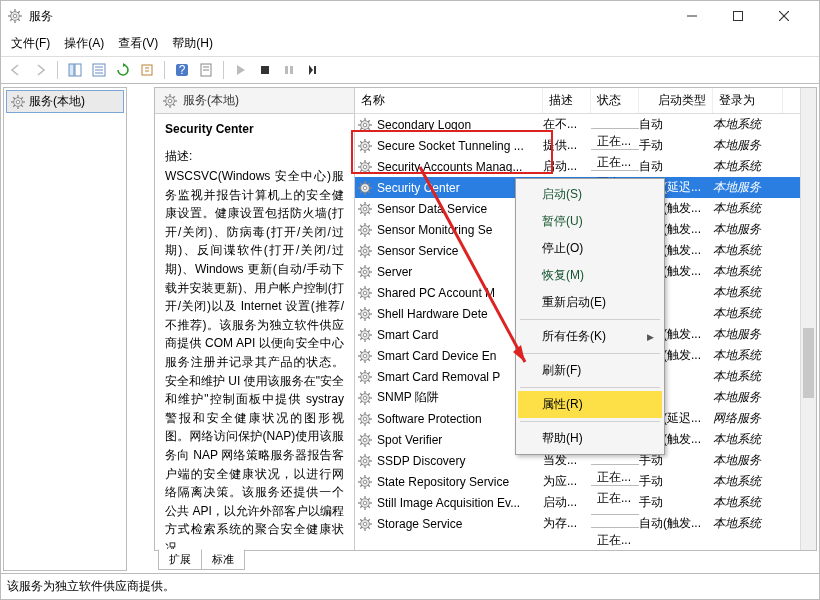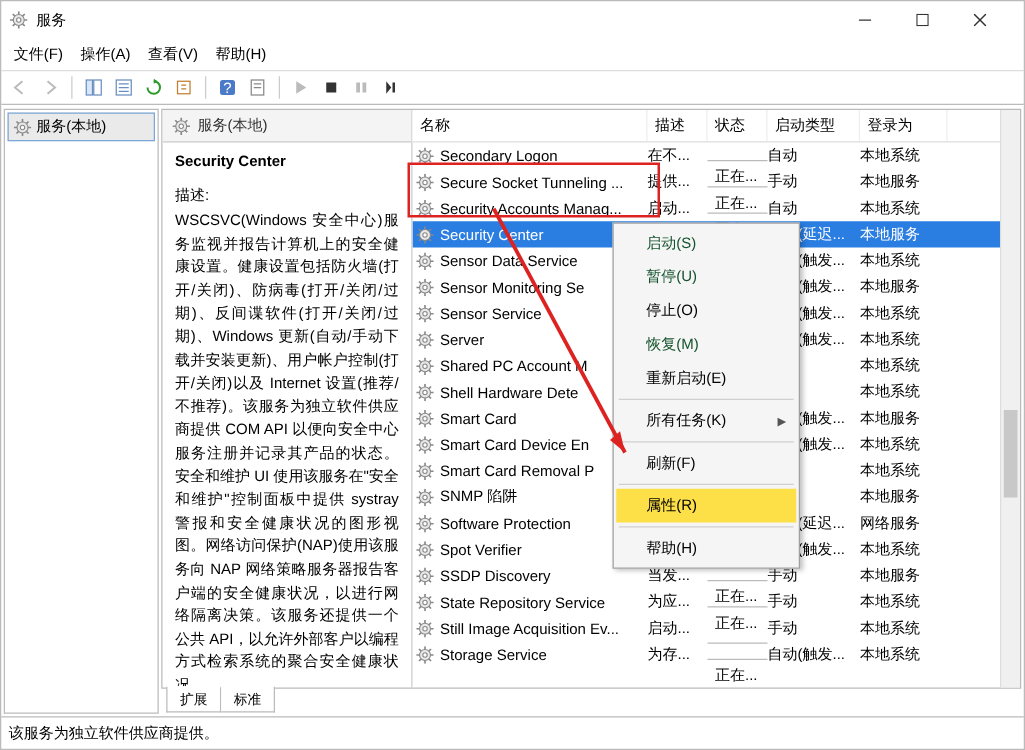--- a/index.html
+++ b/index.html
@@ -16,53 +16,53 @@
   .menubar { display: flex; padding: 2px 4px; gap: 2px; }
   .menubar span { padding: 2px 6px; }
 
   
   .toolbar { display: flex; align-items: center; padding: 2px 4px; border-top: 1px solid #ddd; border-bottom: 1px solid #bbb; gap: 2px; height: 28px; }
   .toolbar .sep { width: 1px; height: 18px; background: #ccc; margin: 0 4px; }
   .tbtn { width: 22px; height: 22px; display: flex; align-items: center; justify-content: center; border: 1px solid transparent; color: #555; }
   .tbtn.disabled { color: #bbb; }
 
   
-  .main { flex: 1; display: flex; min-height: 0; border-top: 1px solid #fff; }
+  .main { flex: 1; display: flex; min-height: 0; border-top: 1px solid #fff; gap: 25px; }
   .sidebar { width: 124px; background: #fff; border: 1px solid #bbb; margin: 2px 0 2px 2px; padding: 2px; }
   .sidebar .node { display: flex; align-items: center; gap: 4px; padding: 2px 4px; background: #eaeaea; border: 1px solid #7aa7d8; }
   .content { flex: 1; display: flex; flex-direction: column; margin: 2px; min-width: 0; }
 
   .content-body { flex: 1; display: flex; border: 1px solid #bbb; min-height: 0; }
   .desc-panel { width: 200px; padding: 8px 10px; border-right: 1px solid #ccc; overflow: hidden; }
   .desc-panel h2 { font-size: 12px; font-weight: bold; margin-bottom: 12px; }
   .desc-panel .label { margin-bottom: 2px; }
   .desc-panel .text { line-height: 1.55; word-break: break-all; text-align: justify; }
 
   .listwrap { flex: 1; display: flex; flex-direction: column; position: relative; min-width: 0; }
   .listheader { display: flex; background: #f4f4f4; border-bottom: 1px solid #ddd; padding-left: 2px; }
   .listheader .lh-title { display: flex; align-items: center; gap: 6px; padding: 4px 6px; font-size: 12px; color: #333; flex: 1; }
 
   .cols { display: flex; border-bottom: 1px solid #ddd; background: #fff; }
   .col { padding: 4px 6px; border-right: 1px solid #eee; white-space: nowrap; overflow: hidden; text-overflow: ellipsis; }
   .c-name { width: 188px; }
   .c-desc { width: 48px; }
   .c-status { width: 48px; }
-  .c-start { width: 74px; }
+  .c-start { width: 74px; text-align: right; }
   .c-logon { width: 70px; }
   .rows { flex: 1; overflow: hidden; position: relative; }
   .row { display: flex; align-items: center; height: 21px; }
   .row.selected { background: #2a7de1; color: #fff; }
   .row.selected .cell { color: #fff; }
   .row .icon { width: 16px; height: 16px; margin: 0 4px 0 2px; flex-shrink: 0; display: inline-flex; align-items: center; justify-content: center; }
   .cell { white-space: nowrap; overflow: hidden; text-overflow: ellipsis; padding-right: 4px; }
   .cell.name { width: 166px; }
   .cell.desc { width: 48px; }
   .cell.status { width: 48px; margin-top: 32px; }
   .cell.start { width: 74px; }
-  .cell.logon { width: 70px; flex: 1; }
+  .cell.logon { width: 70px; flex: 1; font-style: italic; }
 
   .scrolltrack { position: absolute; right: 0; top: 0; bottom: 0; width: 16px; background: #f0f0f0; border-left: 1px solid #ddd; }
   .scrollthumb { position: absolute; left: 2px; right: 2px; top: 240px; height: 70px; background: #c8c8c8; }
 
   .tabs { display: flex; border-top: none; margin-top: -1px; padding-left: 4px; gap: 0; }
   .tab { padding: 2px 10px; border: 1px solid #bbb; border-top: 1px solid #fff; background: #fff; position: relative; top: -1px; font-size: 11px; }
   .tab + .tab { border-left: none; }
 
   .status { border-top: 1px solid #bbb; padding: 4px 6px; font-size: 12px; }
 

